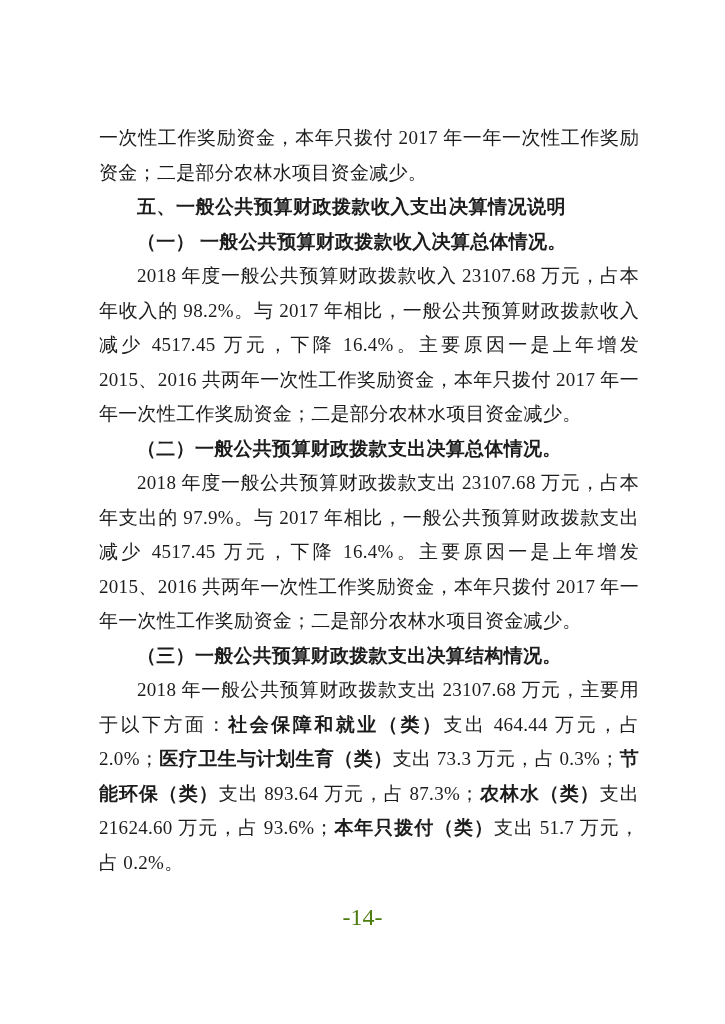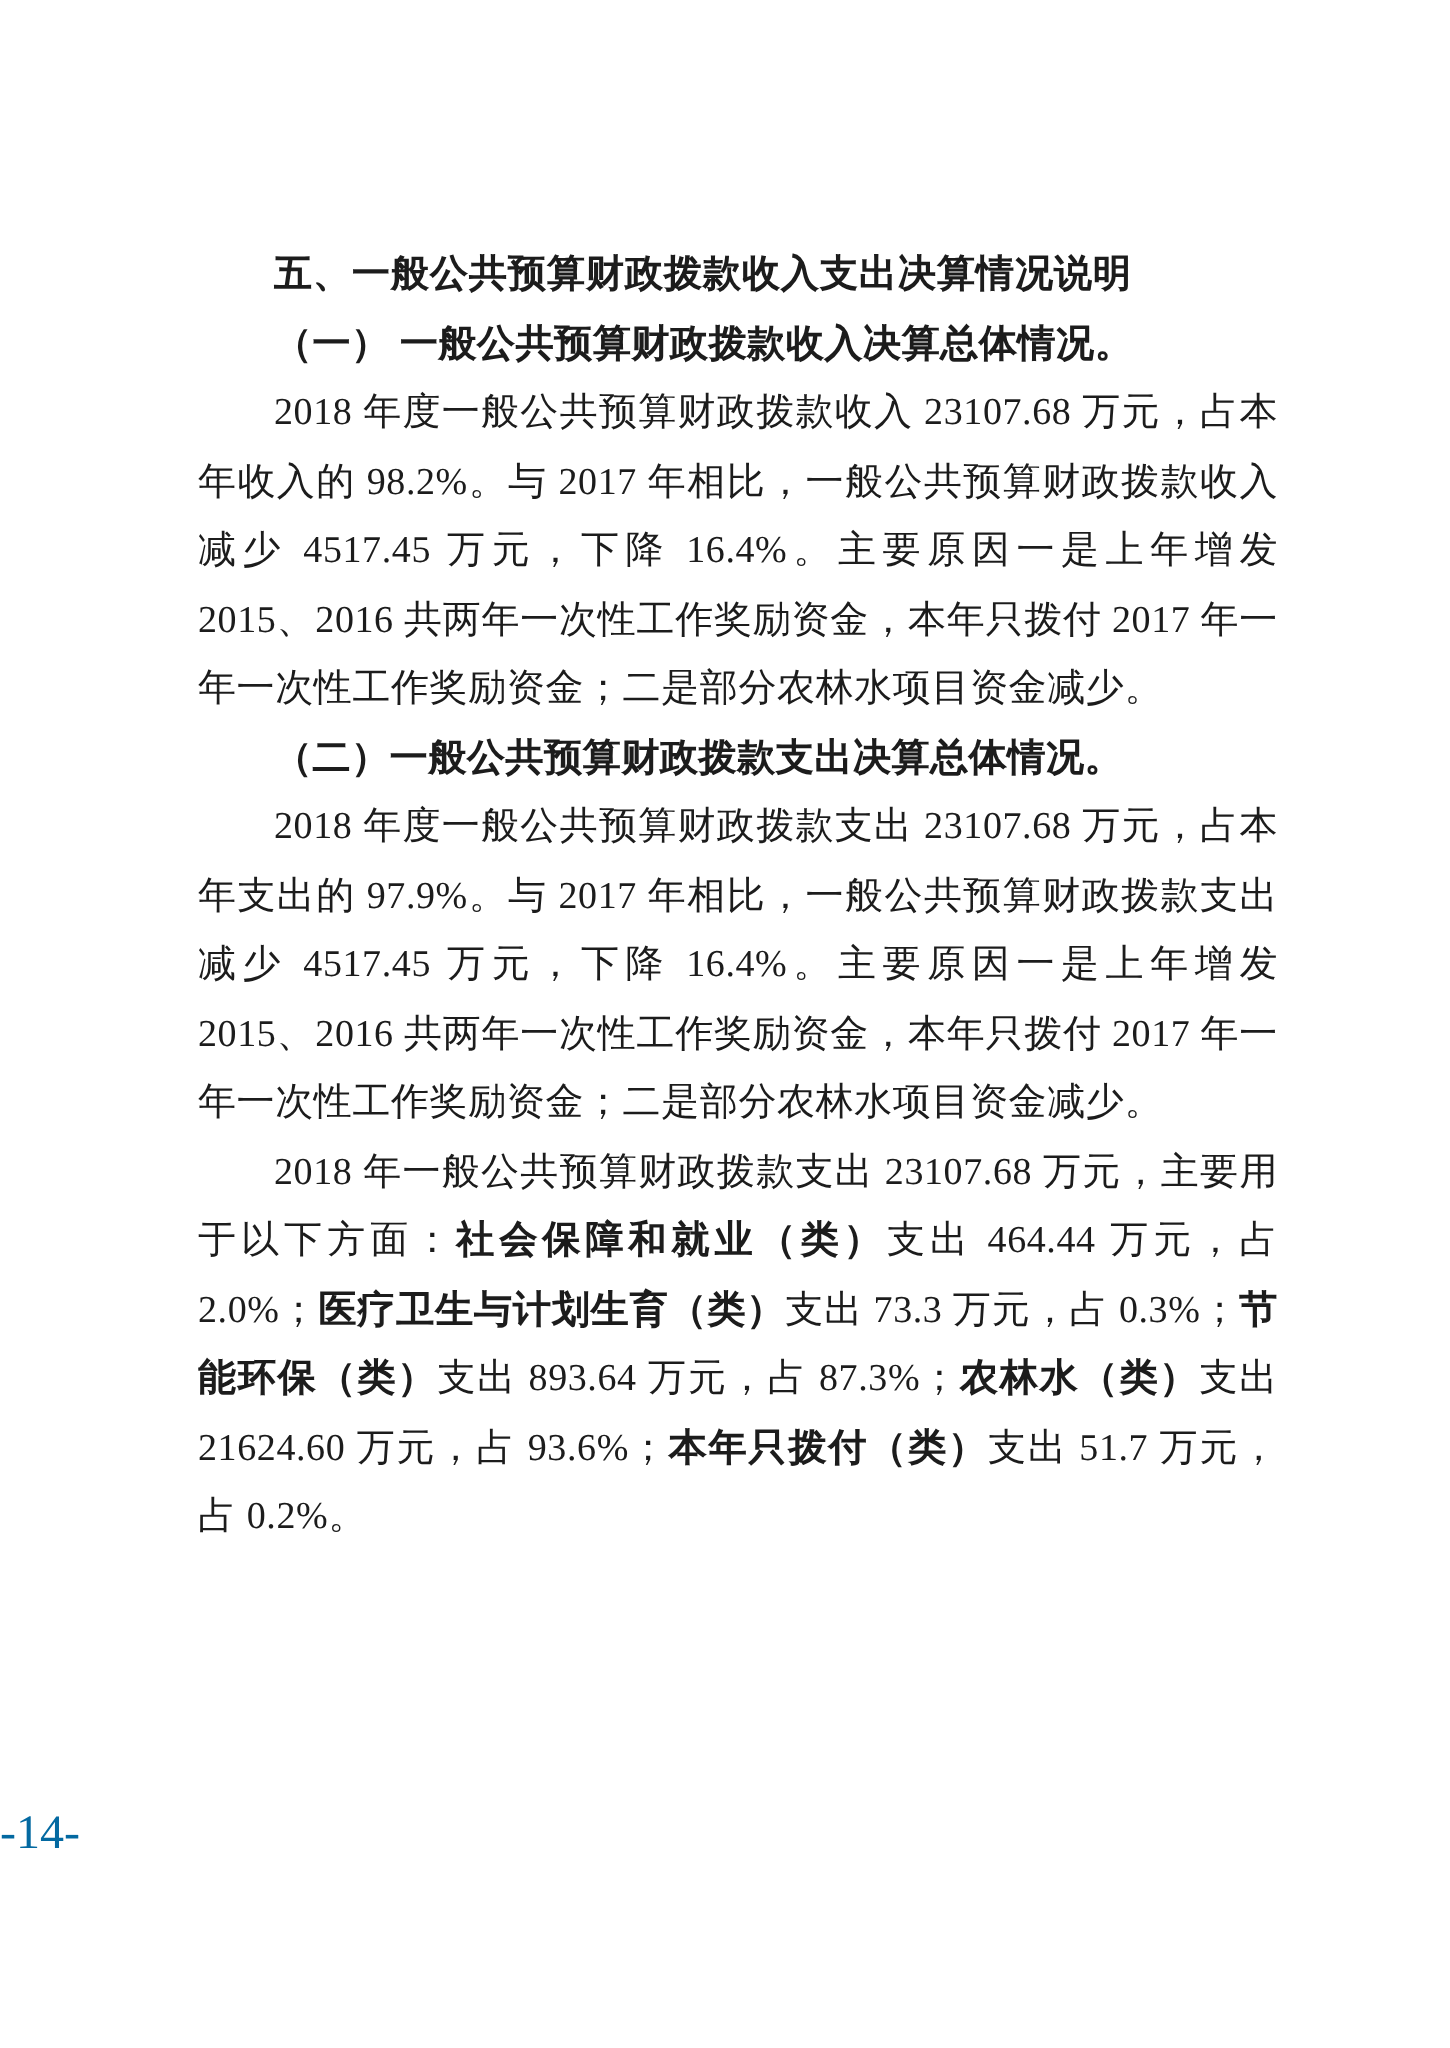--- a/index.html
+++ b/index.html
@@ -35,42 +35,45 @@
     font-family: Liberation Serif, serif;
     font-weight: bold;
     letter-spacing: 0.5px;
   }
   .b { font-weight: bold; }
   .page-num {
     position: absolute;
     top: 903px;
     left: 0;
     width: 100%;
+    text-align: center;
     font-size: 24px;
     line-height: 28px;
-    color: #0369a1;
+    color: #4d7c0f;
   }
 </style>
 </head>
 <body>
 
 <div class="sheet">
   <div class="content">
 
+    <p class="para">一次性工作奖励资金，本年只拨付 2017 年一年一次性工作奖励资金；二是部分农林水项目资金减少。</p>
 
     <p class="para indent hd-main">五、一般公共预算财政拨款收入支出决算情况说明</p>
 
     <p class="para indent hd">（一） 一般公共预算财政拨款收入决算总体情况。</p>
 
     <p class="para indent">2018 年度一般公共预算财政拨款收入 23107.68 万元，占本年收入的 98.2%。与 2017 年相比，一般公共预算财政拨款收入减少 4517.45 万元，下降 16.4%。主要原因一是上年增发 2015、2016 共两年一次性工作奖励资金，本年只拨付 2017 年一年一次性工作奖励资金；二是部分农林水项目资金减少。</p>
 
     <p class="para indent hd">（二）一般公共预算财政拨款支出决算总体情况。</p>
 
     <p class="para indent">2018 年度一般公共预算财政拨款支出 23107.68 万元，占本年支出的 97.9%。与 2017 年相比，一般公共预算财政拨款支出减少 4517.45 万元，下降 16.4%。主要原因一是上年增发 2015、2016 共两年一次性工作奖励资金，本年只拨付 2017 年一年一次性工作奖励资金；二是部分农林水项目资金减少。</p>
 
+    <p class="para indent hd">（三）一般公共预算财政拨款支出决算结构情况。</p>
 
     <p class="para indent">
       <span>2018 年一般公共预算财政拨款支出 23107.68 万元，主要用于以下方面：</span><span class="b">社会保障和就业（类）</span><span>支出 464.44 万元，占 2.0%；</span><span class="b">医疗卫生与计划生育（类）</span><span>支出 73.3 万元，占 0.3%；</span><span class="b">节能环保（类）</span><span>支出 893.64 万元，占 87.3%；</span><span class="b">农林水（类）</span><span>支出 21624.60 万元，占 93.6%；</span><span class="b">本年只拨付（类）</span><span>支出 51.7 万元，占 0.2%。</span>
     </p>
 
 
   </div>
 
   <div class="page-num">-14-</div>
 </div>

